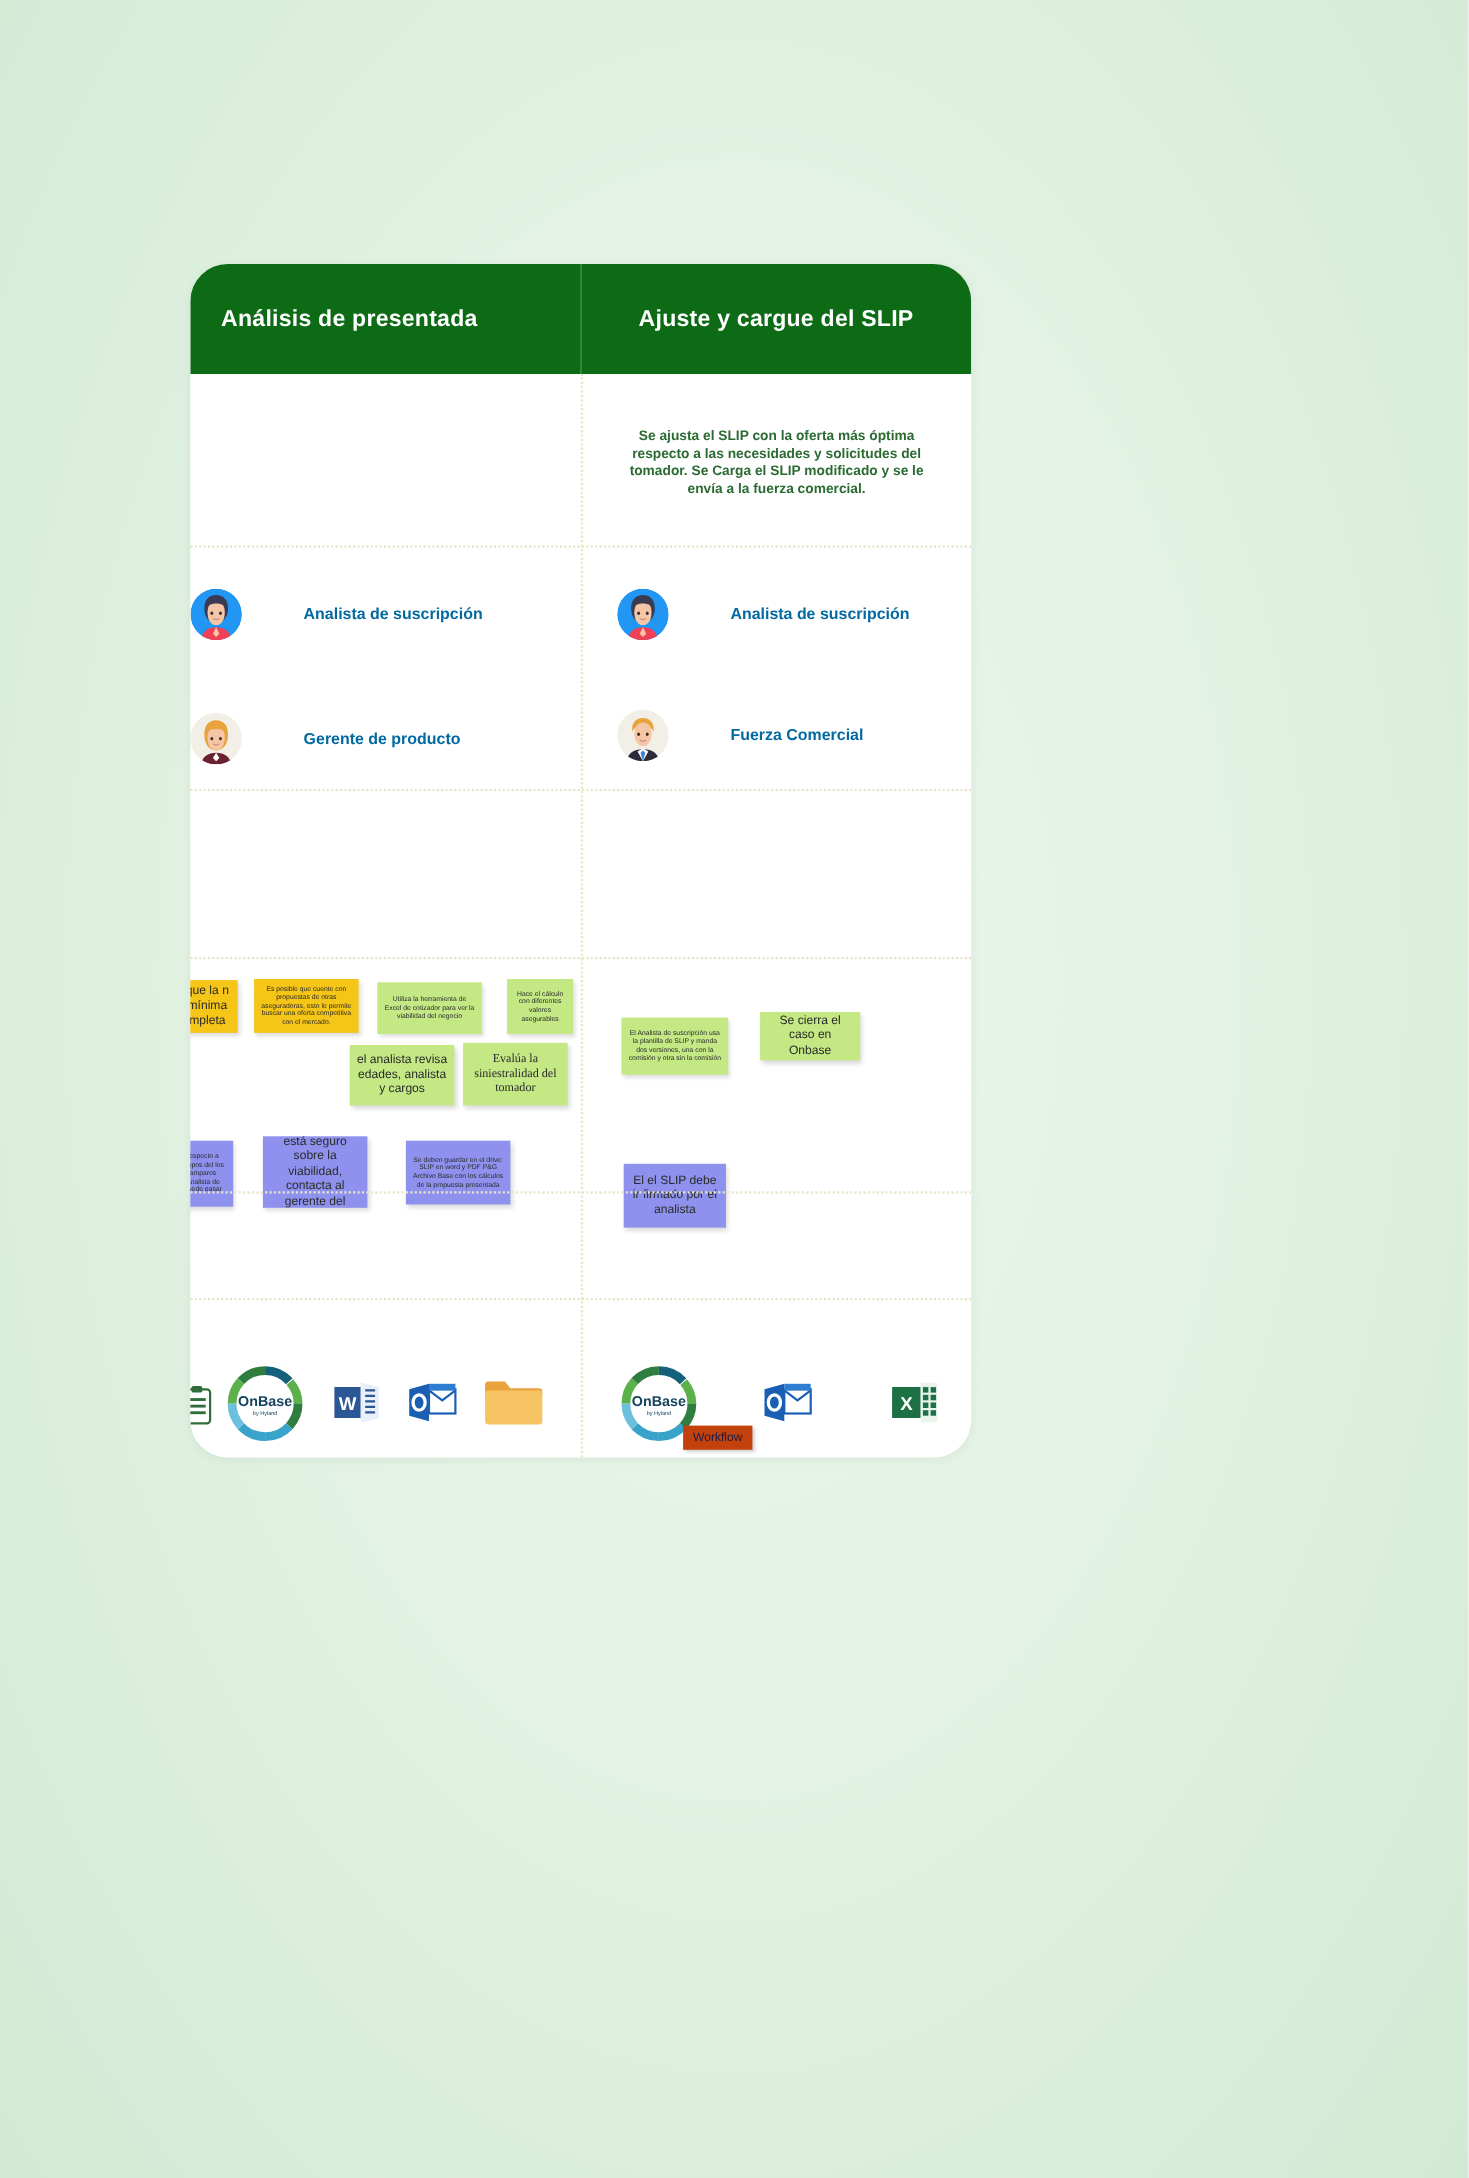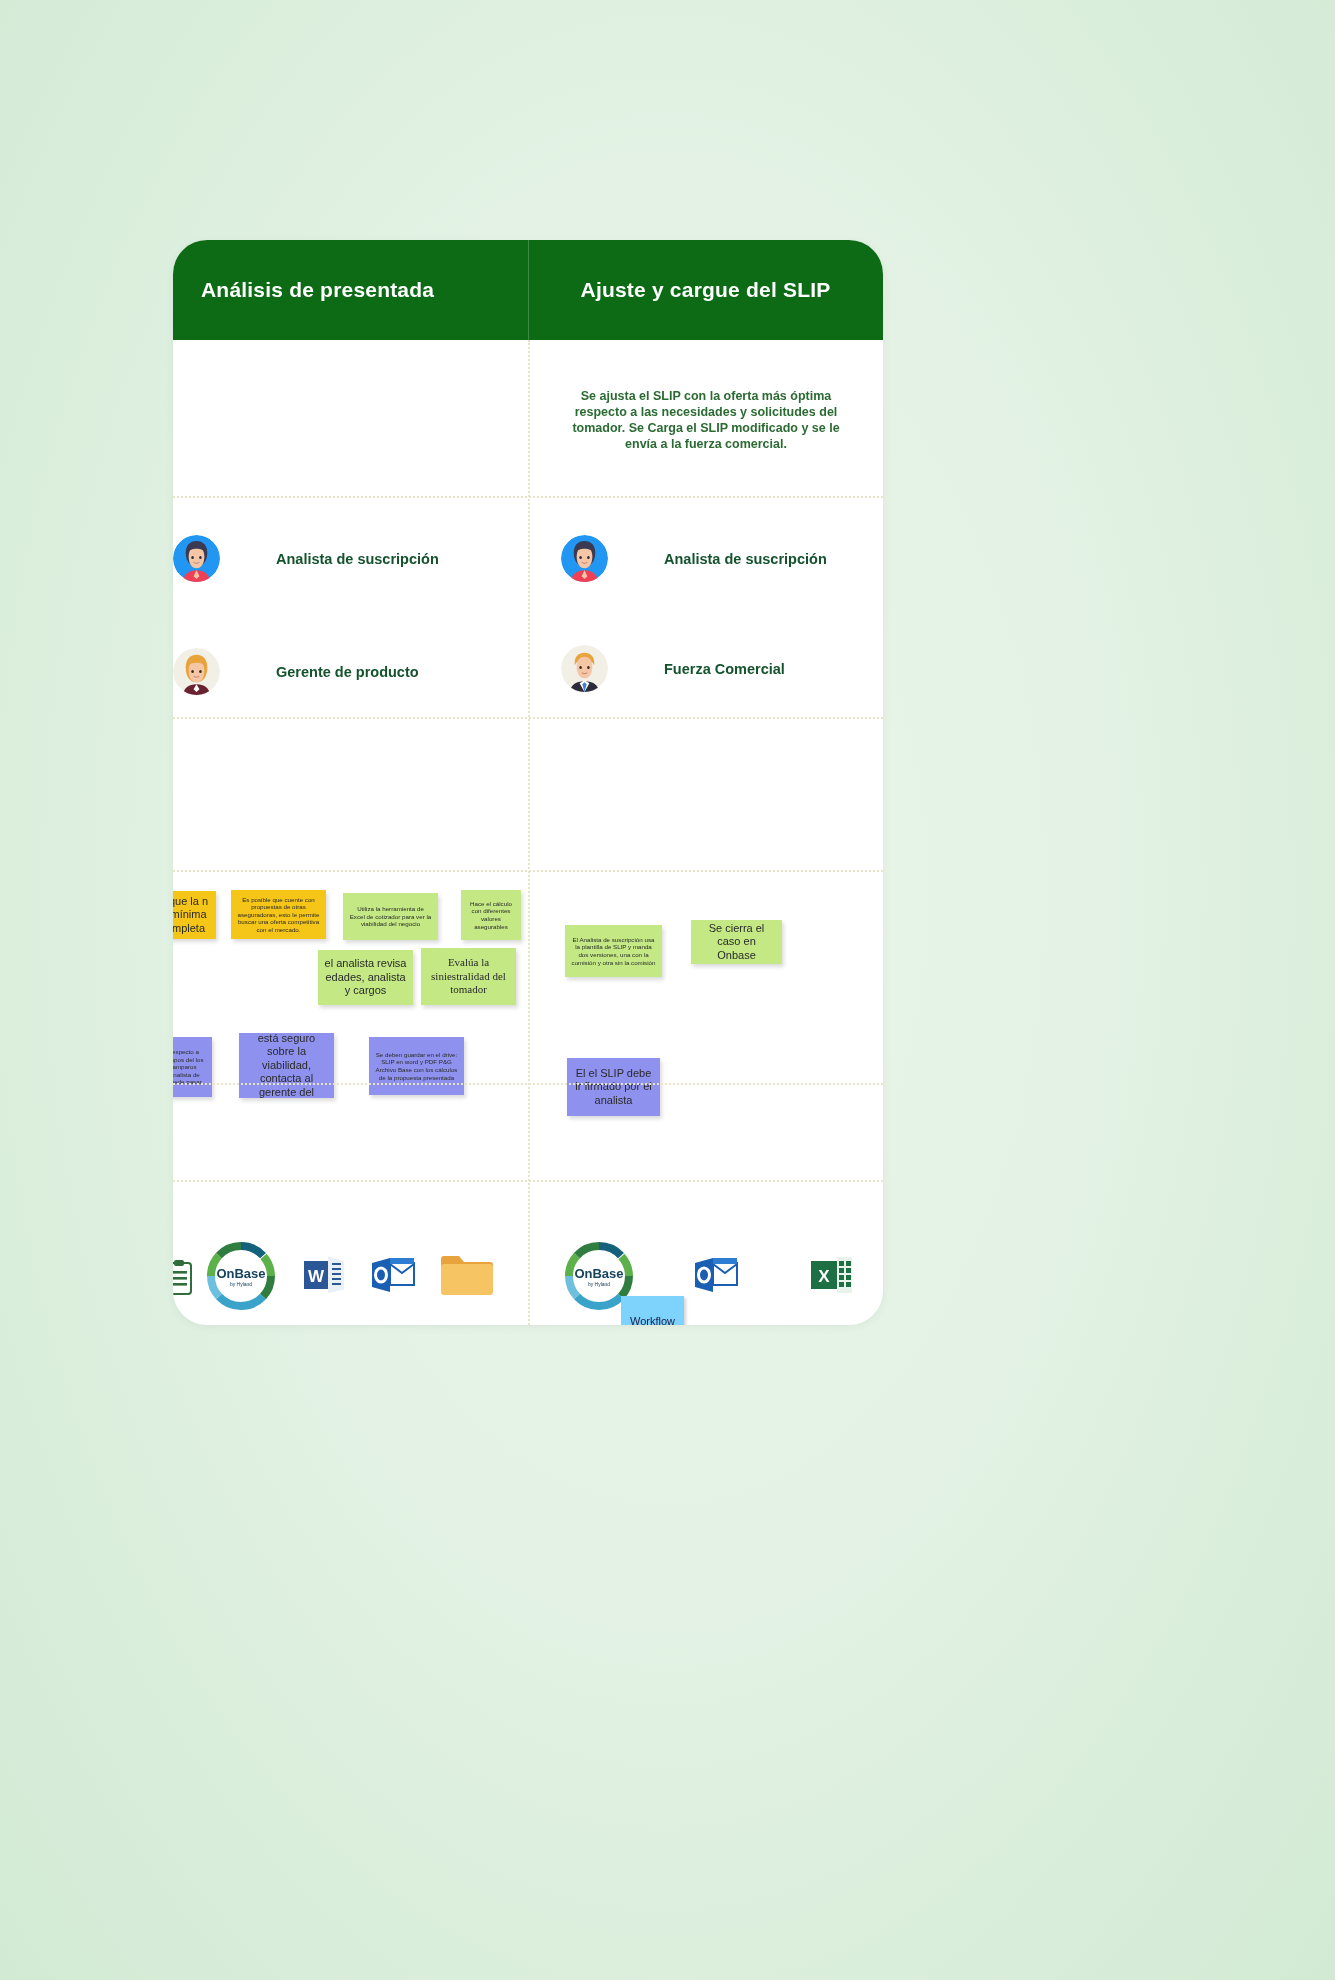--- a/index.html
+++ b/index.html
@@ -61,21 +61,21 @@
     position:absolute;width:300px;
     color:#2b6b33;font-size:12.5px;font-weight:bold;line-height:1.28;
     text-align:center;
   }
   .desc-left{left:28px;top:150px;}
   .desc-right{left:28px;top:148px;}
 
   
   .persona{position:absolute;display:flex;align-items:center;}
   .persona .pname{
-    color:#14532d;font-size:14.5px;font-weight:bold;white-space:nowrap;
+    color:#0369a1;font-size:14.5px;font-weight:bold;white-space:nowrap;
   }
   .avatar{width:47px;height:47px;border-radius:50%;overflow:hidden;flex:0 0 auto;position:relative;}
 
   
   .note{
     position:absolute;
     box-sizing:border-box;
     padding:7px 6px;
     display:flex;align-items:center;justify-content:center;text-align:center;
     color:#2a2a2a;
@@ -86,22 +86,22 @@
   }
   .n-yellow{background:#f5c518;}
   .n-green{background:#c3e884;}
   .n-purple{background:#8e92ee;}
   .t-sm{font-size:6.2px;}
   .t-md{font-size:11px;}
 
   
   .appicon{position:absolute;}
   .wf-badge{
-    position:absolute;background:#7dd3fc;color:#1c1c4a;
-    font-size:11px;padding:19px 9px;box-shadow:2px 2px 3px rgba(0,0,0,.18);
+    position:absolute;background:#c2410c;color:#1c1c4a;
+    font-size:11px;padding:5px 9px;box-shadow:2px 2px 3px rgba(0,0,0,.18);
   }
 </style>
 </head>
 <body>
 
 <div class="stage">
   <div class="board">
 
     <div class="hdr hdr-left" style="left:0;width:50%;">
       <div class="hdr-title">Análisis de presentada</div>

